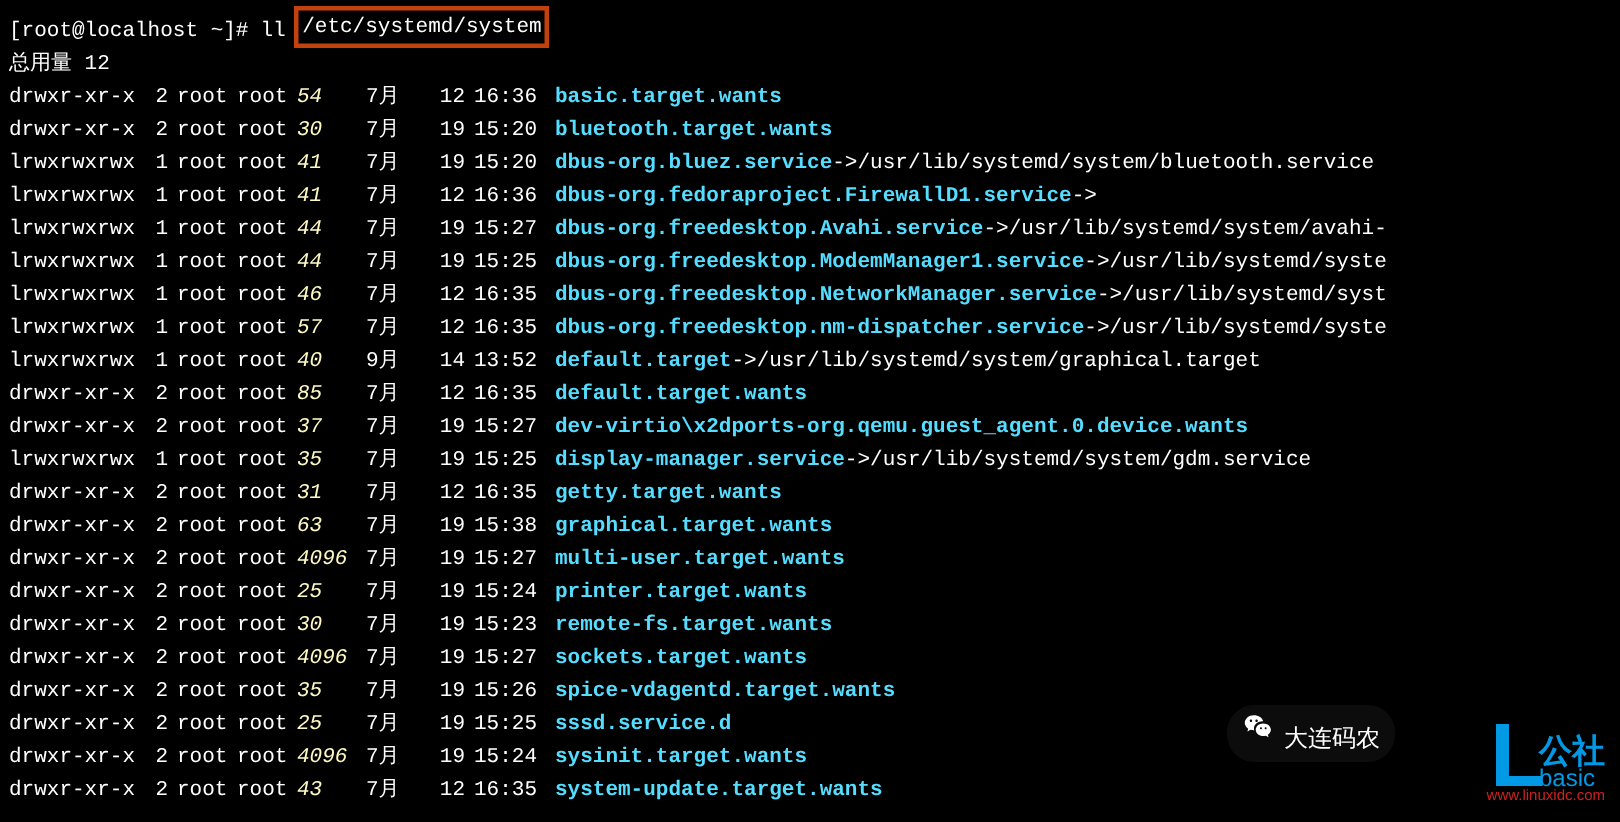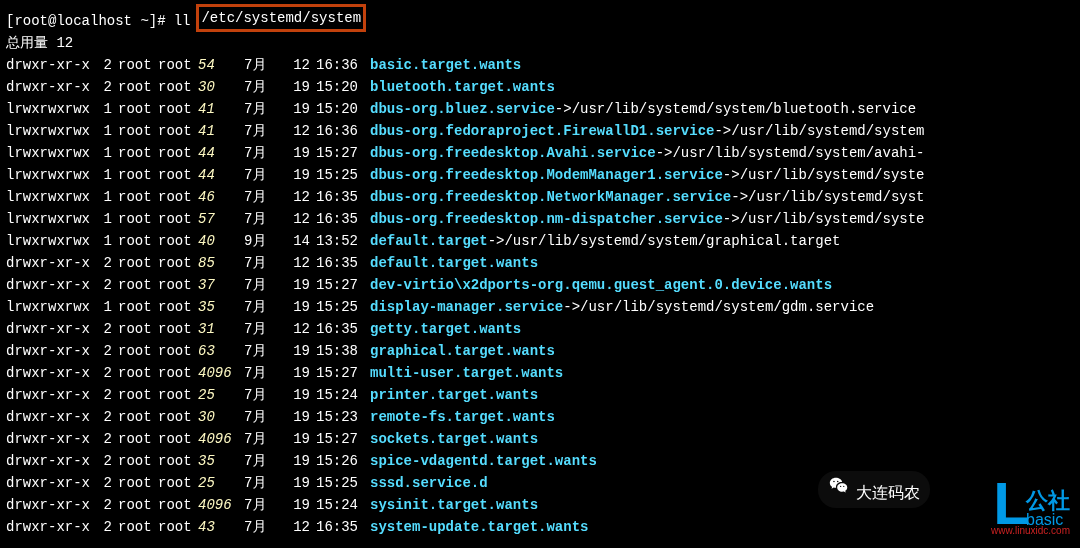--- a/index.html
+++ b/index.html
@@ -172,21 +172,20 @@
       <span class="perms">lrwxrwxrwx</span>
       <span class="links">1</span>
       <span class="owner">root</span>
       <span class="group">root</span>
       <span class="size">41</span>
       <span class="mon">7月</span>
       <span class="day">12</span>
       <span class="time">16:36</span>
       <span class="fname">dbus-org.fedoraproject.FirewallD1.service</span>
       <span class="arrow"> -&gt; </span>
-      <span class="linktarget">/usr/lib/systemd/system</span>
     </div>
     <div class="row">
       <span class="perms">lrwxrwxrwx</span>
       <span class="links">1</span>
       <span class="owner">root</span>
       <span class="group">root</span>
       <span class="size">44</span>
       <span class="mon">7月</span>
       <span class="day">19</span>
       <span class="time">15:27</span>

